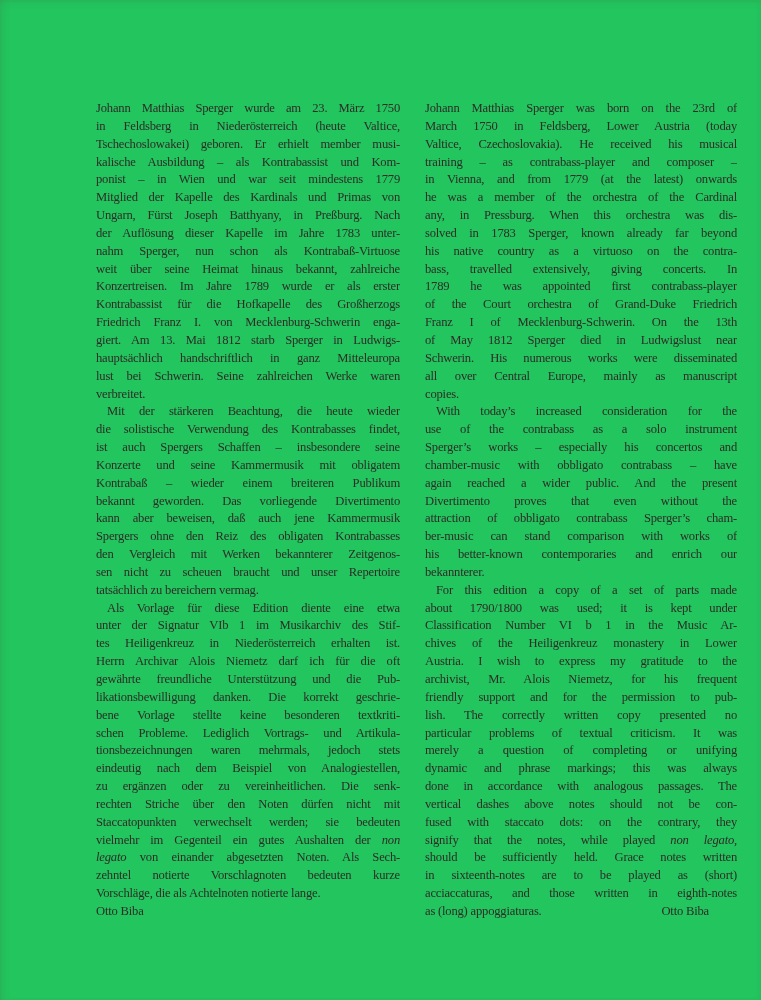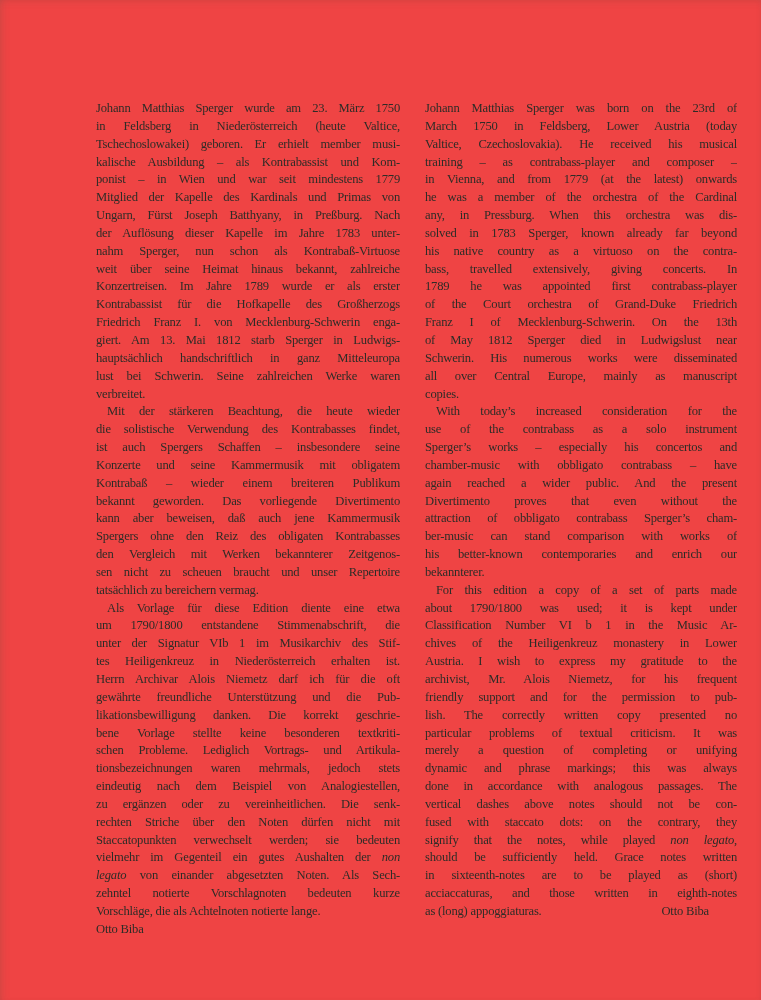--- a/index.html
+++ b/index.html
@@ -4,21 +4,21 @@
 <style>
   html, body { margin: 0; padding: 0; }
   body {
     width: 761px; height: 1000px;
     background: #e8e5db;
     font-family: "Liberation Serif", serif;
   }
   .page {
     position: relative;
     width: 761px; height: 1000px;
-    background: #ef4444;
+    background: #22c55e;
     box-shadow: inset 7px 0 10px -7px rgba(90,85,70,.28),
                 inset 0 7px 10px -7px rgba(90,85,70,.18),
                 inset -3px 0 6px -4px rgba(90,85,70,.12);
     overflow: hidden;
     color: #2e2c27;
   }
   .cols {
     position: absolute;
     left: 96px; top: 100px;
     display: flex;
@@ -83,21 +83,20 @@
         <div class="line">ist auch Spergers Schaffen – insbesondere seine</div>
         <div class="line">Konzerte und seine Kammermusik mit obligatem</div>
         <div class="line">Kontrabaß – wieder einem breiteren Publikum</div>
         <div class="line">bekannt geworden. Das vorliegende Divertimento</div>
         <div class="line">kann aber beweisen, daß auch jene Kammermusik</div>
         <div class="line">Spergers ohne den Reiz des obligaten Kontrabasses</div>
         <div class="line">den Vergleich mit Werken bekannterer Zeitgenos-</div>
         <div class="line">sen nicht zu scheuen braucht und unser Repertoire</div>
         <div class="line last">tatsächlich zu bereichern vermag.</div>
         <div class="line indent">Als Vorlage für diese Edition diente eine etwa</div>
-        <div class="line">um 1790/1800 entstandene Stimmenabschrift, die</div>
         <div class="line">unter der Signatur VIb 1 im Musikarchiv des Stif-</div>
         <div class="line">tes Heiligenkreuz in Niederösterreich erhalten ist.</div>
         <div class="line">Herrn Archivar Alois Niemetz darf ich für die oft</div>
         <div class="line">gewährte freundliche Unterstützung und die Pub-</div>
         <div class="line">likationsbewilligung danken. Die korrekt geschrie-</div>
         <div class="line">bene Vorlage stellte keine besonderen textkriti-</div>
         <div class="line">schen Probleme. Lediglich Vortrags- und Artikula-</div>
         <div class="line">tionsbezeichnungen waren mehrmals, jedoch stets</div>
         <div class="line">eindeutig nach dem Beispiel von Analogiestellen,</div>
         <div class="line">zu ergänzen oder zu vereinheitlichen. Die senk-</div>

